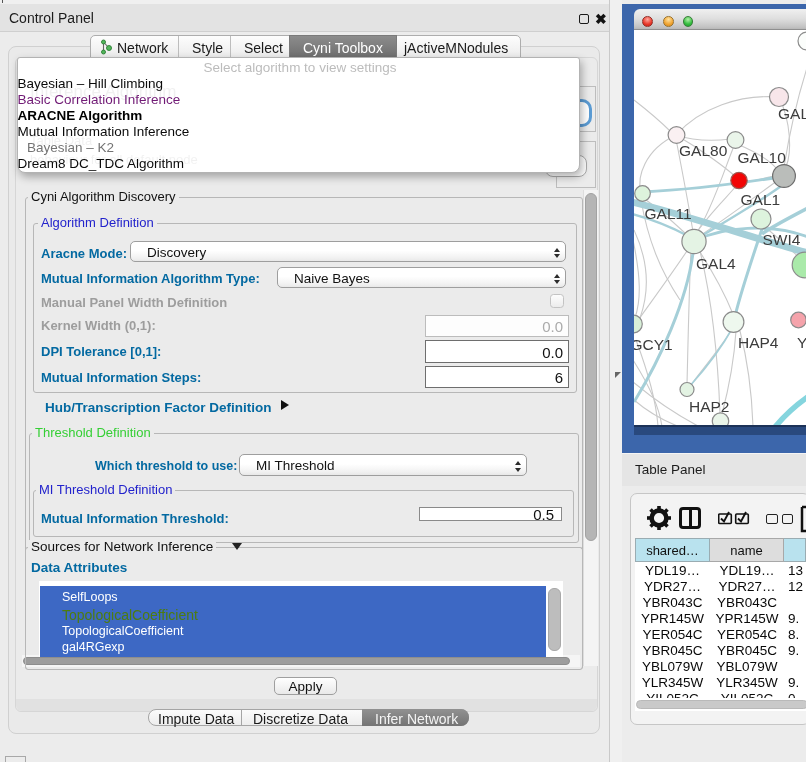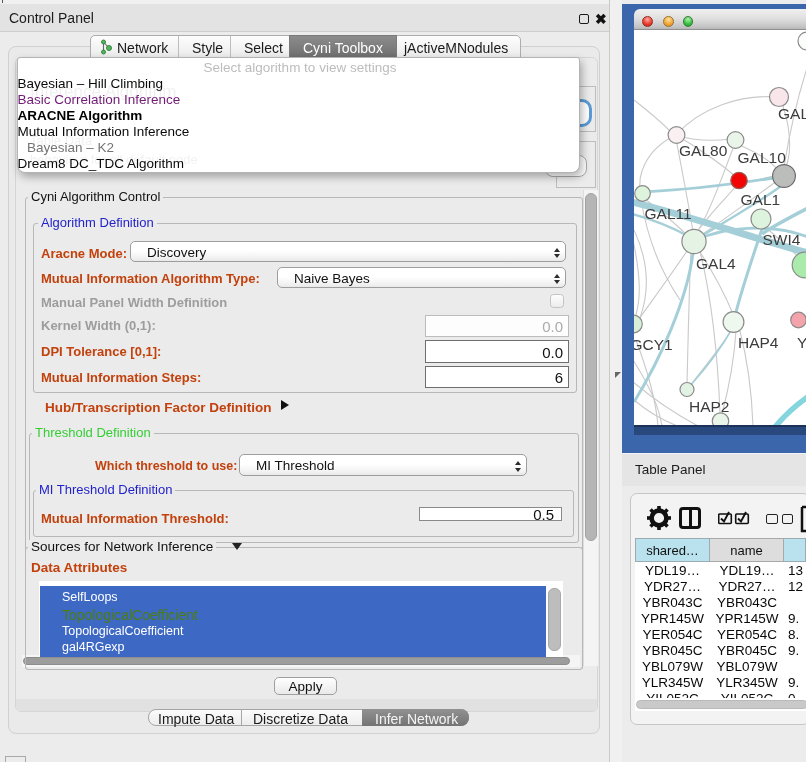--- a/index.html
+++ b/index.html
@@ -1,18 +1,18 @@
 <!DOCTYPE html>
 <html><head><meta charset="utf-8">
 <style>
 html,body{margin:0;padding:0}
 body{width:806px;height:762px;overflow:hidden;position:relative;background:#ececec;
   font-family:"Liberation Sans",sans-serif;-webkit-font-smoothing:antialiased}
 .a{position:absolute}
-.lbl{position:absolute;font-size:13px;font-weight:bold;color:#c2410c;white-space:nowrap}
+.lbl{position:absolute;font-size:13px;font-weight:bold;color:#0369a1;white-space:nowrap}
 .glbl{position:absolute;font-size:13px;font-weight:bold;color:#9d9d9d;white-space:nowrap}
 .grp{position:absolute;border:1px solid #b7b7b7;border-radius:3px}
 .gt{position:absolute;top:-8px;font-size:13px;background:#ebebeb;padding:0 3px;white-space:nowrap;line-height:14px}
 .combo{position:absolute;background:linear-gradient(#ffffff 45%,#f1f1f1 85%,#e8e8e8);border:1px solid #9e9e9e;border-radius:5px;box-sizing:border-box}
 .combo .tx{position:absolute;left:16px;top:50%;transform:translateY(-50%);font-size:13.5px;color:#111;white-space:nowrap}
 .arr{position:absolute;width:0;height:0}
 .fld{position:absolute;background:#fff;box-sizing:border-box;font-size:15px;color:#111;text-align:right;white-space:nowrap}
 .fld span{position:absolute;right:5px;top:50%;transform:translateY(-50%)}
 .tabt{position:absolute;font-size:14px;color:#1a1a1a;white-space:nowrap}
 </style></head>
@@ -54,21 +54,21 @@
 <div class="tabt" style="left:244px;top:39.5px">Select</div>
 <div class="tabt" style="left:303px;top:39.5px;color:#fff">Cyni Toolbox</div>
 <div class="tabt" style="left:404px;top:39.5px">jActiveMNodules</div>
 
 <div class="a" style="left:583px;top:190px;width:15px;height:476px;background:#f4f4f4;border-left:1px solid #ddd;box-sizing:border-box"></div>
 <div class="a" style="left:585px;top:193px;width:12px;height:348px;background:#b5b5b5;border:1px solid #a2a2a2;border-radius:6px;box-sizing:border-box"></div>
 <div class="a" style="left:22px;top:655px;width:558px;height:12px;background:#f5f5f5"></div>
 <div class="a" style="left:23px;top:656.5px;width:547px;height:8.5px;background:#9d9d9d;border:1px solid #8d8d8d;border-radius:4.5px;box-sizing:border-box"></div>
 
 <div class="grp" style="left:25px;top:197px;width:556px;height:471px">
-  <span class="gt" style="left:2px;color:#111">Cyni Algorithm Control</span>
+  <span class="gt" style="left:2px;color:#111">Cyni Algorithm Discovery</span>
 </div>
 
 <div class="grp" style="left:33px;top:223px;width:542px;height:168px">
   <span class="gt" style="left:4px;color:#2222cc">Algorithm Definition</span>
 </div>
 <div class="lbl" style="left:41px;top:245.5px">Aracne Mode:</div>
 <div class="combo" style="left:130px;top:241px;width:436px;height:21px">
     <span class="tx">Discovery</span>
   <span class="arr" style="left:423px;top:5.5px;border-left:3.5px solid transparent;border-right:3.5px solid transparent;border-bottom:4.5px solid #2b2b2b"></span>
   <span class="arr" style="left:423px;top:12px;border-left:3.5px solid transparent;border-right:3.5px solid transparent;border-top:4.5px solid #2b2b2b"></span>

